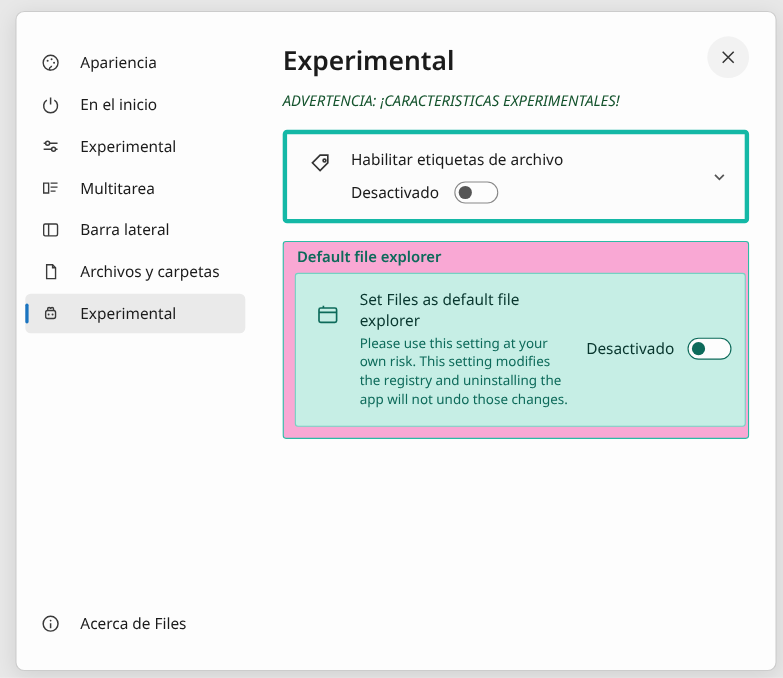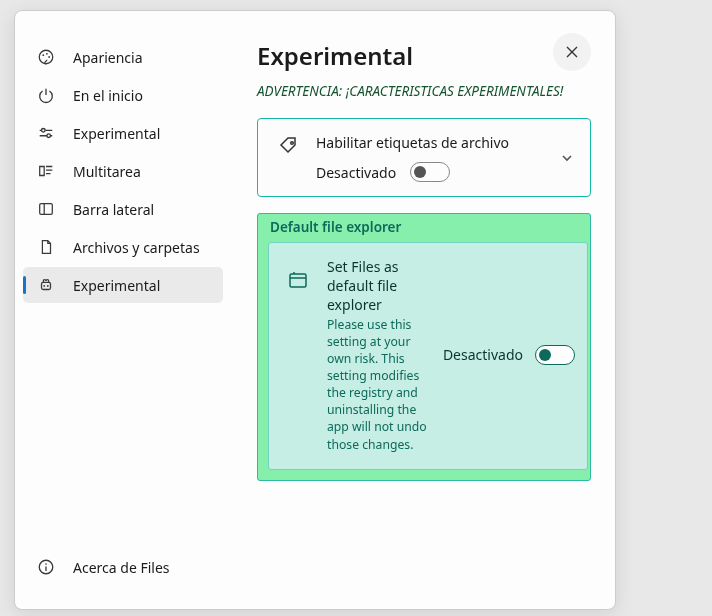--- a/index.html
+++ b/index.html
@@ -1,45 +1,45 @@
 <!DOCTYPE html>
 <html><head>
 <meta charset="utf-8">
 <style>
   * { box-sizing: border-box; margin: 0; padding: 0; }
   html, body { width: 712px; height: 616px; font-family: "Segoe UI", system-ui, sans-serif; font-size: 14px; color: #1b1b1b; background: #e8e8e8; }
-  .dialog { position: absolute; left: 14px; top: 10px; width: 602px; height: 600px; background: #fdfdfd; border: 1px solid #ccc; border-radius: 8px; display: flex; overflow: hidden; box-shadow: 0 4px 20px rgba(0,0,0,0.1); }
+  .dialog { position: absolute; left: 14px; top: 10px; width: 692px; height: 600px; background: #fdfdfd; border: 1px solid #ccc; border-radius: 8px; display: flex; overflow: hidden; box-shadow: 0 4px 20px rgba(0,0,0,0.1); }
   
   .sidebar { width: 216px; flex: 0 0 216px; padding: 28px 8px 24px 8px; display: flex; flex-direction: column; }
   .nav { flex: 1; display: flex; flex-direction: column; gap: 2px; }
   .nav-item { display: flex; align-items: center; gap: 18px; height: 36px; padding: 0 18px 0 14px; border-radius: 5px; cursor: pointer; position: relative; }
   .nav-item .icon { width: 18px; height: 18px; flex: 0 0 18px; display: flex; align-items: center; justify-content: center; color: #3a3a3a; }
   .nav-item.selected { background: #eaeaea; }
   .nav-item.selected::before { content:""; position:absolute; left:0; top:9px; bottom:9px; width:3px; background:#1a74c0; border-radius:2px; }
   .nav-label { font-size: 14px; color:#1b1b1b; }
   .nav-spacer { flex: 1; }
   .bottom-item { margin-top: auto; }
   
   .content { flex: 1; padding: 28px 24px 24px 26px; display: flex; flex-direction: column; }
   .header { display: flex; align-items: flex-start; justify-content: space-between; margin-bottom: 10px; }
   .title { font-size: 24px; font-weight: 600; color:#1b1b1b; }
   .close-btn { width: 38px; height: 38px; border-radius: 50%; border:none; background: #f2f2f2; display:flex; align-items:center; justify-content:center; cursor:pointer; margin-top:-6px; }
   .close-btn svg { width:14px; height:14px; }
   .warning { font-style: italic; color: #14532d; font-size: 13.5px; margin-bottom: 18px; }
-  .card { border: 1px solid #14b8a6; border-radius: 4px; background:#fcfcfc; padding: 14px 16px 14px 18px; display:flex; align-items:flex-start; position: relative; margin-bottom: 16px; }
+  .card { border: 4px solid #14b8a6; border-radius: 4px; background:#fcfcfc; padding: 14px 16px 14px 18px; display:flex; align-items:flex-start; position: relative; margin-bottom: 16px; }
   .card .icon-slot { width:26px; flex:0 0 26px; padding-top:2px; display:flex; justify-content:center; }
   .card .body { flex:1; padding-left:14px; display:flex; flex-direction:column; gap:10px; }
   .card .row-title { font-size:14px; color:#1b1b1b; }
   .card .state-row { display:flex; align-items:center; gap:14px; }
   .state-label { font-size:14px; color:#1b1b1b; }
   .toggle { width:40px; height:20px; border-radius:10px; border:1px solid #888; background:#fdfdfd; position:relative; cursor:pointer; }
   .toggle::after { content:""; position:absolute; left:3px; top:3px; width:12px; height:12px; border-radius:50%; background:#555; }
   .chevron { position:absolute; right:16px; top:50%; transform:translateY(-50%); width:14px; height:14px; color:#555; cursor:pointer; }
   .section-title { font-size:13.5px; font-weight:600; color:#0d6a5a; margin-bottom:6px; padding:4px 10px 0 12px; }
-  .highlight-wrap { border:1px solid #2cbba5; border-radius:3px; background:#86efac; padding: 0 0 10px 0; }
+  .highlight-wrap { border:1px solid #2cbba5; border-radius:3px; background:#f9a8d4; padding: 0 0 10px 0; }
   .inner-card { margin: 6px 2px 0 10px; border:1px solid #74d2c2; border-radius:3px; background:#c6eee5; display:flex; gap:16px; padding: 14px 12px 16px 16px; align-items:flex-start; }
   .inner-card .icon-slot { width:26px; flex:0 0 26px; padding-top:12px; display:flex; justify-content:center; color:#0d6a5a; }
   .inner-card .texts { flex:1; min-width:0; }
   .inner-card .t1 { font-size:14px; color:#08362e; margin-bottom:2px; }
   .inner-card .t2 { font-size:12.2px; color:#0d6a5a; line-height:1.4; max-width:230px; }
   .inner-card .right { display:flex; align-items:center; gap:12px; align-self:center; }
   .toggle.teal { border-color:#0d6a5a; }
   .toggle.teal::after { background:#0d6a5a; }
   svg { display:block; }
 </style>

